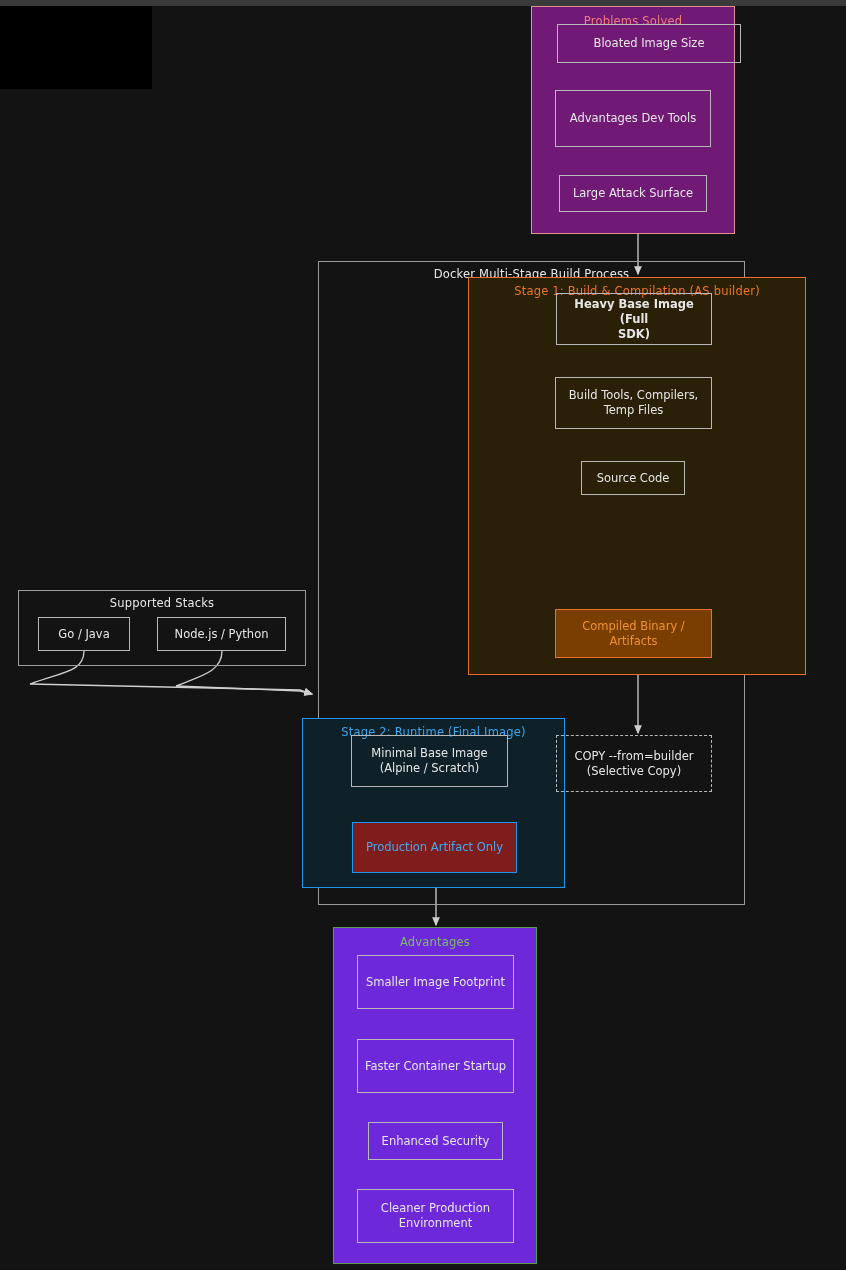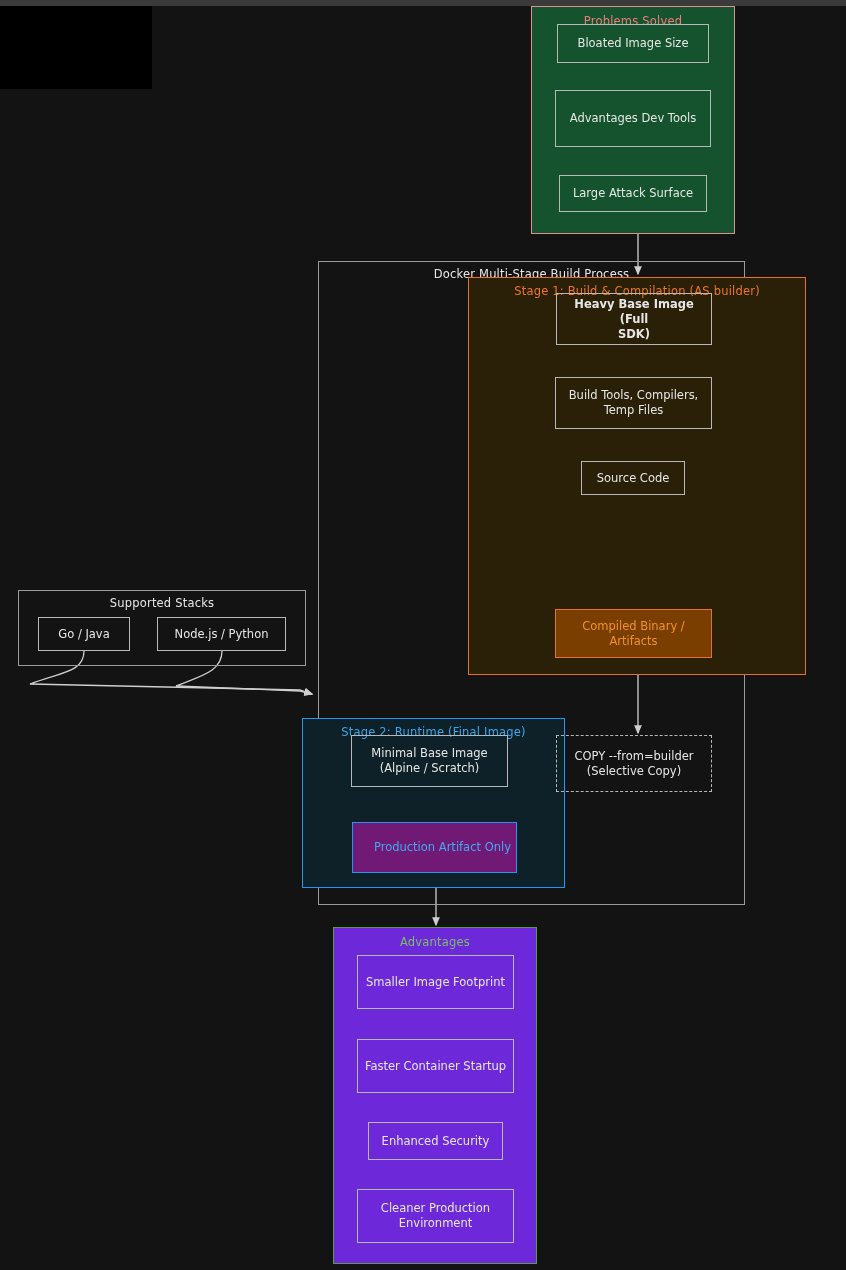--- a/index.html
+++ b/index.html
@@ -33,21 +33,21 @@
     position: absolute;
     left: 0; right: 0;
     text-align: center;
     font-size: 11.5px;
     letter-spacing: .2px;
     white-space: nowrap;
   }
 
   #sg-problems {
     left: 531px; top: 6px; width: 204px; height: 228px;
-    background: #14532d;
+    background: #701a75;
     border: 1.4px solid #e08f8f;
   }
   #sg-problems .sg-title { top: 7px; color: #ef7b7b; }
 
   #sg-outer {
     left: 318px; top: 261px; width: 427px; height: 644px;
     background: transparent;
     border: 1.5px solid #9b9b9b;
   }
   #sg-outer .sg-title { top: 5px; color: #e8e8e8; }
@@ -97,28 +97,27 @@
     background: transparent;
   }
   .node.dashed { border-style: dashed; border-width: 1.6px; }
   .node.artifact {
     background: #7a3e00;
     border: 1.8px solid #e8712a;
     color: #f0912e;
     justify-content: center;
   }
   .node.prod {
-    background: #701a75;
+    background: #7f1d1d;
     border: 1.8px solid #2196f3;
     color: #42a9f2;
-    justify-content: flex-end;
-  }
-
-  
-  #n-bloat  { left: 557px; top: 24px;  width: 152px; height: 39px; }
+  }
+
+  
+  #n-bloat  { left: 557px; top: 24px;  width: 184px; height: 39px; }
   #n-devtools { left: 555px; top: 90px; width: 156px; height: 57px; }
   #n-attack { left: 559px; top: 175px; width: 148px; height: 37px; }
 
   
   #n-heavy  { left: 556px; top: 293px; width: 156px; height: 52px; font-weight: bold; }
   #n-tools  { left: 555px; top: 377px; width: 157px; height: 52px; }
   #n-source { left: 581px; top: 461px; width: 104px; height: 34px; }
   #n-run    { left: 561px; top: 527px; width: 146px; height: 34px; }
   #n-artifact { left: 555px; top: 609px; width: 157px; height: 49px; }
 

